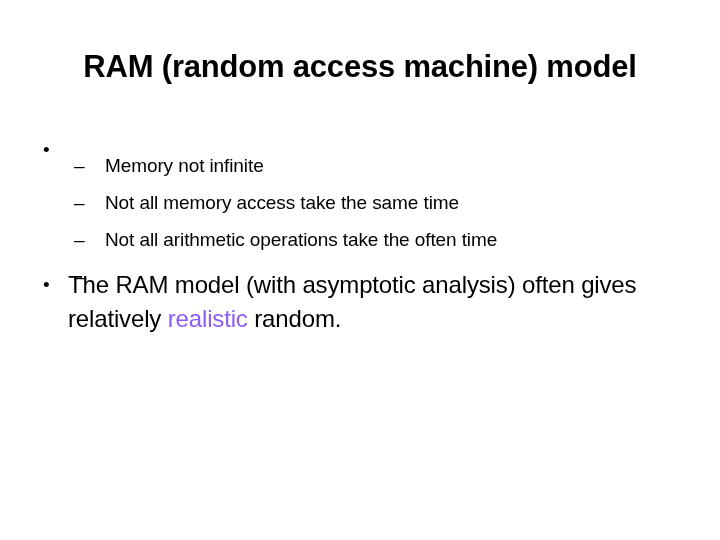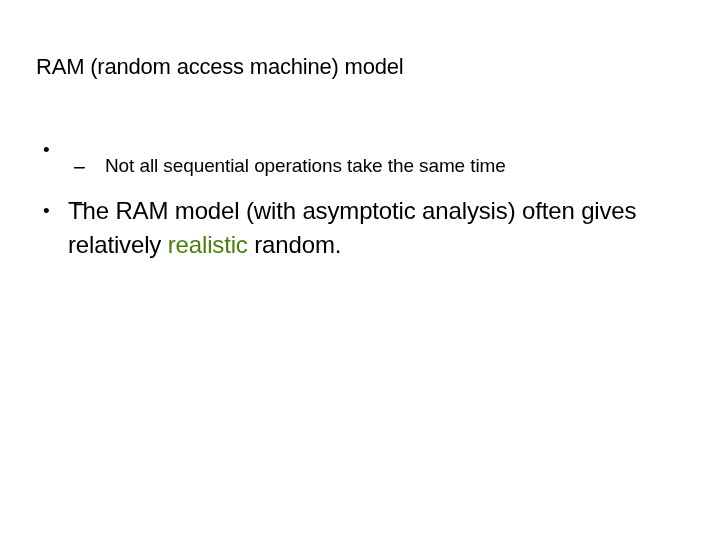--- a/index.html
+++ b/index.html
@@ -22,24 +22,24 @@
     background: #ffffff;
     box-sizing: border-box;
   }
 
   
   .slide-title {
     position: absolute;
     left: 36px;
     top: 48px;
     width: 648px;
-    text-align: left;
-    font-size: 22px;
+    text-align: center;
+    font-size: 31px;
     line-height: 38px;
-    font-weight: 400;
+    font-weight: 700;
     letter-spacing: -0.2px;
     color: #000000;
     white-space: nowrap;
   }
 
   
   .body-block {
     position: absolute;
     left: 36px;
     top: 133px;
@@ -83,50 +83,52 @@
     position: absolute;
     left: 38px;
     top: 0;
     font-size: 19px;
     line-height: 37px;
     color: #000000;
   }
 
   .spacer-after-l1 { height: 4px; }
 
-  .accent-word { color: #4d7c0f; }
+  .accent-word { color: #8b5cf6; }
 </style>
 </head>
 <body>
 
 <div class="slide">
 
   <div class="slide-title">RAM (random access machine) model</div>
 
   <div class="body-block">
 
     <div class="bullet-l1">
       <span class="marker">•</span>
     </div>
 
     <div class="spacer-after-l1"></div>
 
     <div class="sub-list">
 
       <div class="bullet-l2">
         <span class="marker">–</span>
+        <span>Memory not infinite</span>
       </div>
 
       <div class="bullet-l2">
         <span class="marker">–</span>
+        <span>Not all memory access take the same time</span>
       </div>
 
       <div class="bullet-l2">
         <span class="marker">–</span>
-        <span>Not all sequential operations take the same time</span>
+        <span>Not all arithmetic operations take the often time</span>
       </div>
 
       <div class="bullet-l2">
         <span class="marker">–</span>
       </div>
 
     </div>
 
     <div class="bullet-l1">
       <span class="marker">•</span><span>The RAM model (with asymptotic analysis) often gives relatively </span><span class="accent-word">realistic</span><span> random.</span>

